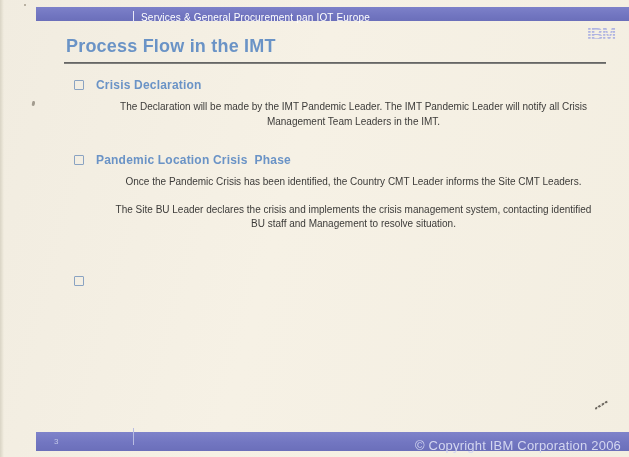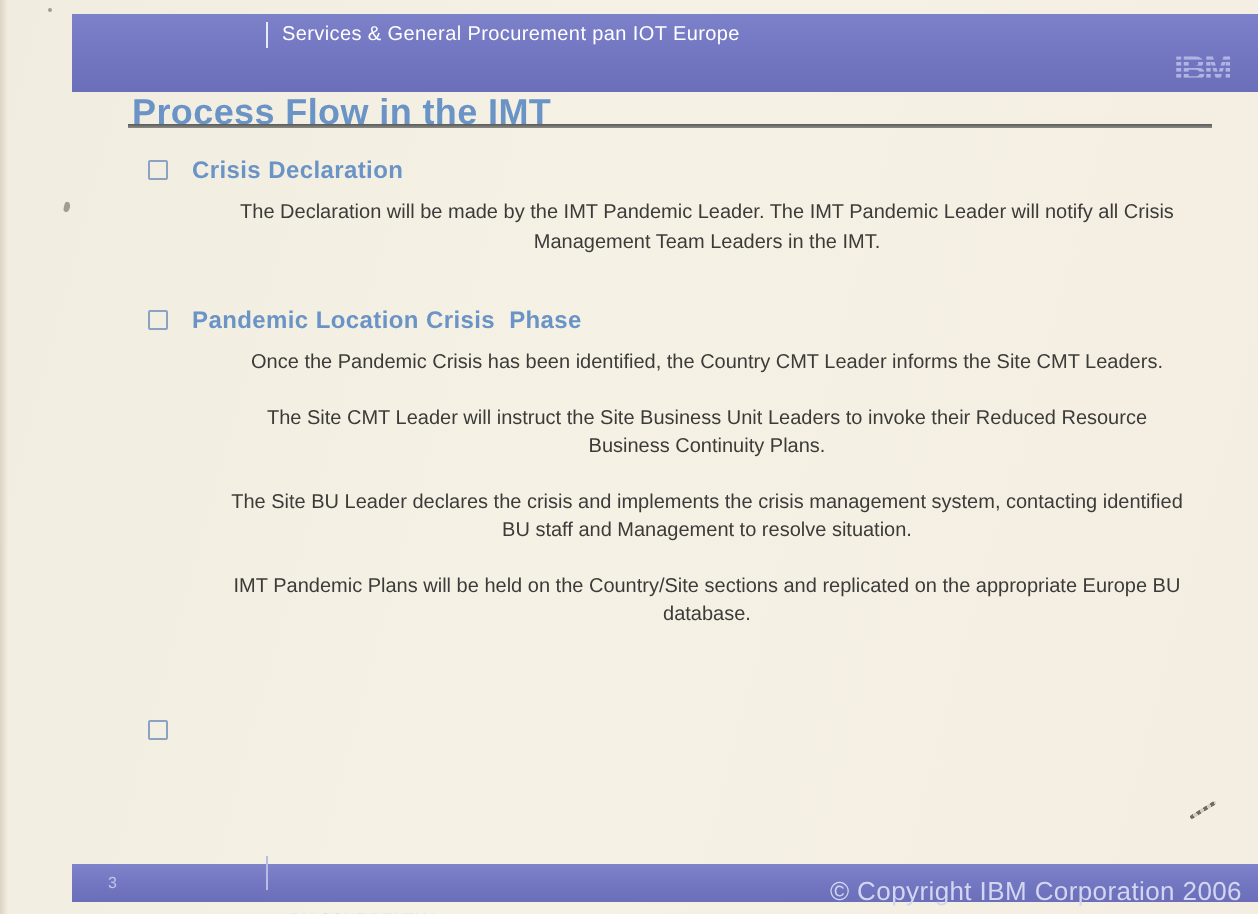--- a/index.html
+++ b/index.html
@@ -14,39 +14,39 @@
     position: absolute; inset: 0;
     background: linear-gradient(105deg, #f1ece0 0%, #f6f1e5 45%, #f3eee1 100%);
   }
   
   .scan-edge {
     position: absolute; left: 0; top: 0; bottom: 0; width: 4px;
     background: linear-gradient(90deg, #d9d4c5, #ebe6d8 70%, rgba(235,230,216,0));
   }
   
   .topbar {
-    position: absolute; left: 36px; right: 0; top: 7px; height: 39px;
+    position: absolute; left: 36px; right: 0; top: 7px; height: 14px;
     background: linear-gradient(180deg, #7d81c9 0%, #7276c1 55%, #6b6fba 100%);
     display: flex; align-items: center;
   }
   .topbar .vdivider {
     position: absolute; left: 97px; top: 4px; width: 1px; height: 13px;
     background: #e8e9f6;
   }
   .topbar .banner-text {
     position: absolute; left: 105px; top: 5px;
     color: #ffffff; font-size: 10px; letter-spacing: 0.2px;
     white-space: nowrap;
   }
   .ibm-logo {
     position: absolute; right: 1px; top: 18px;
   }
   
   .page-title {
-    position: absolute; left: 66px; top: 46px;
+    position: absolute; left: 66px; top: 36px;
     color: #6a93c6; font-size: 18px; font-weight: bold; letter-spacing: 0.2px;
     white-space: nowrap;
   }
   .title-rule {
     position: absolute; left: 64px; top: 62px; width: 542px; height: 2px;
     background: linear-gradient(180deg, #5a5a5a, #8a8a86);
   }
   
   .content {
     position: absolute; left: 74px; top: 78px; width: 520px;
@@ -147,23 +147,21 @@
         </div>
   </div>
 
   <div class="section section-2">
     <div class="section-head">
       <span class="bullet-square"></span>
       <span class="section-heading">Pandemic Location Crisis  Phase</span>
     </div>
     <div class="section-body">
           <p>Once the Pandemic Crisis has been identified, the Country CMT Leader informs the Site CMT Leaders.</p>
-          <p>The Site CMT Leader will instruct the Site Business Unit Leaders to invoke their Reduced Resource Business Continuity Plans.</p>
           <p>The Site BU Leader declares the crisis and implements the crisis management system, contacting identified BU staff and Management to resolve situation.</p>
-          <p>IMT Pandemic Plans will be held on the Country/Site sections and replicated on the appropriate Europe BU database.</p>
         </div>
   </div>
 
   <div class="section">
     <div class="section-head">
       <span class="bullet-square"></span>
     </div>
   </div>
 </div>
 

